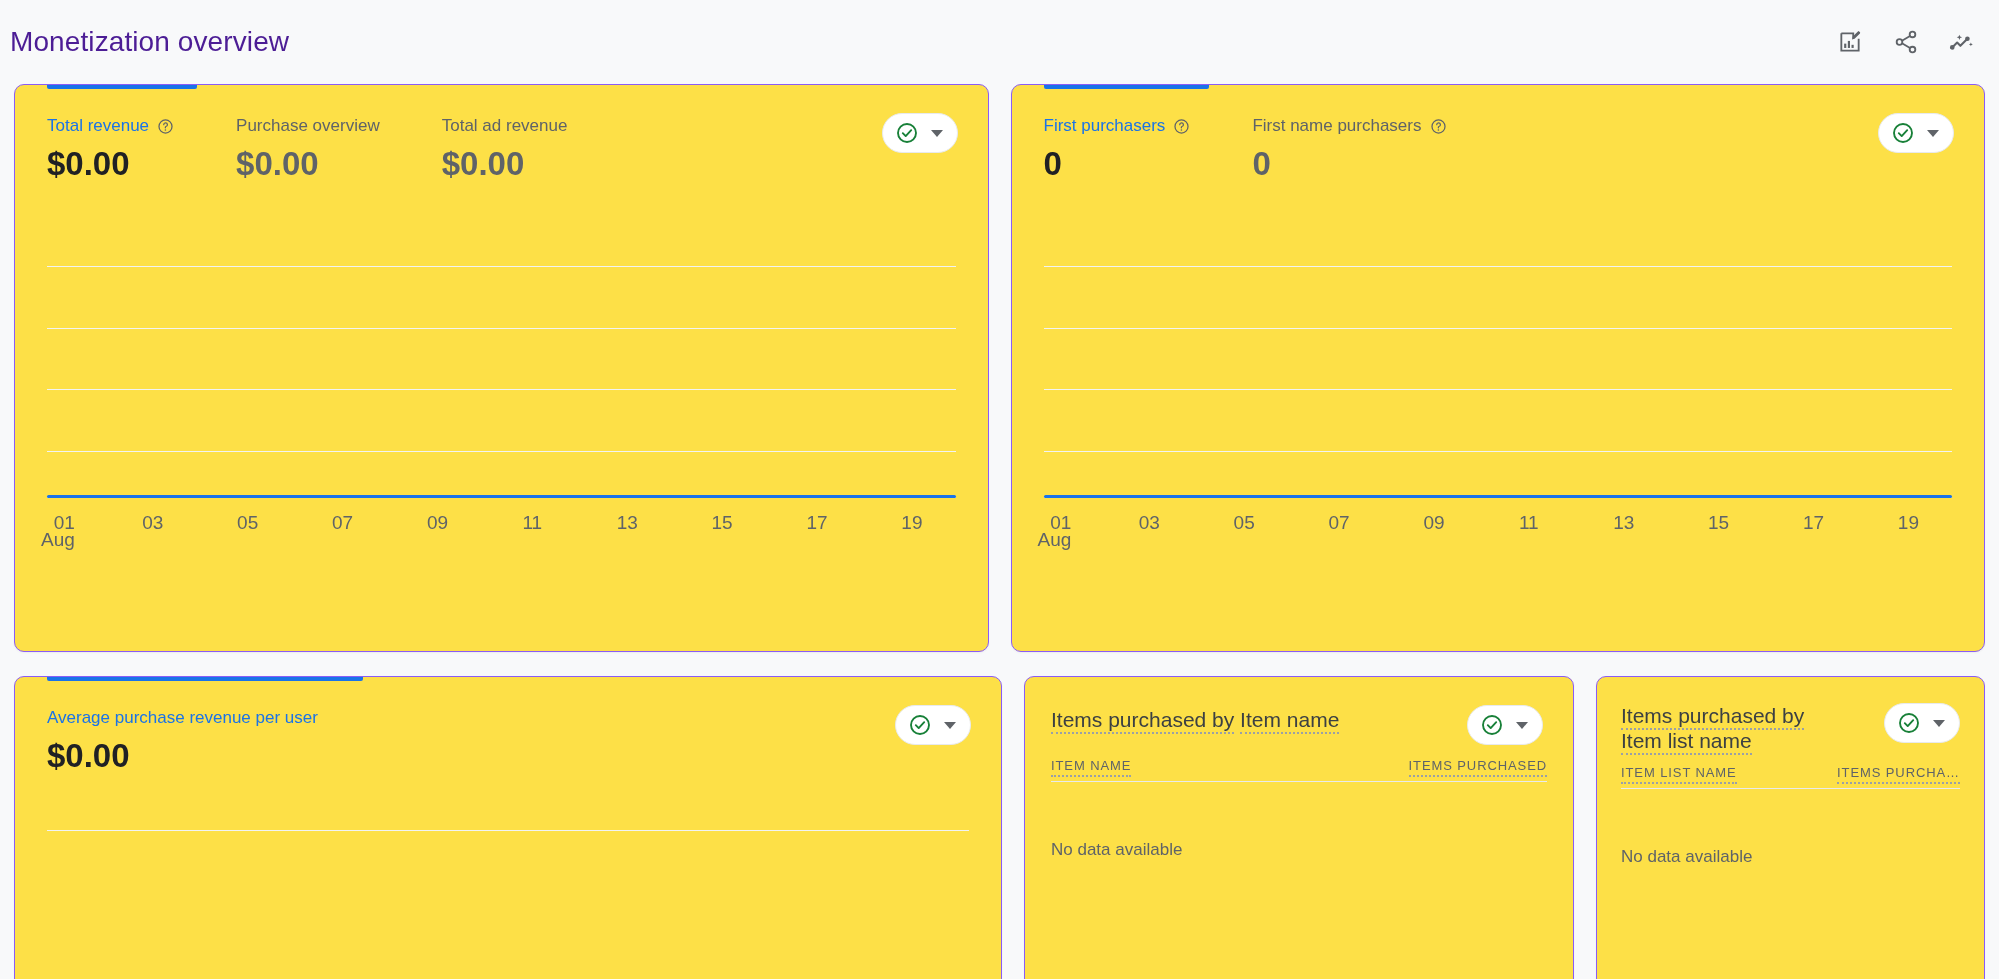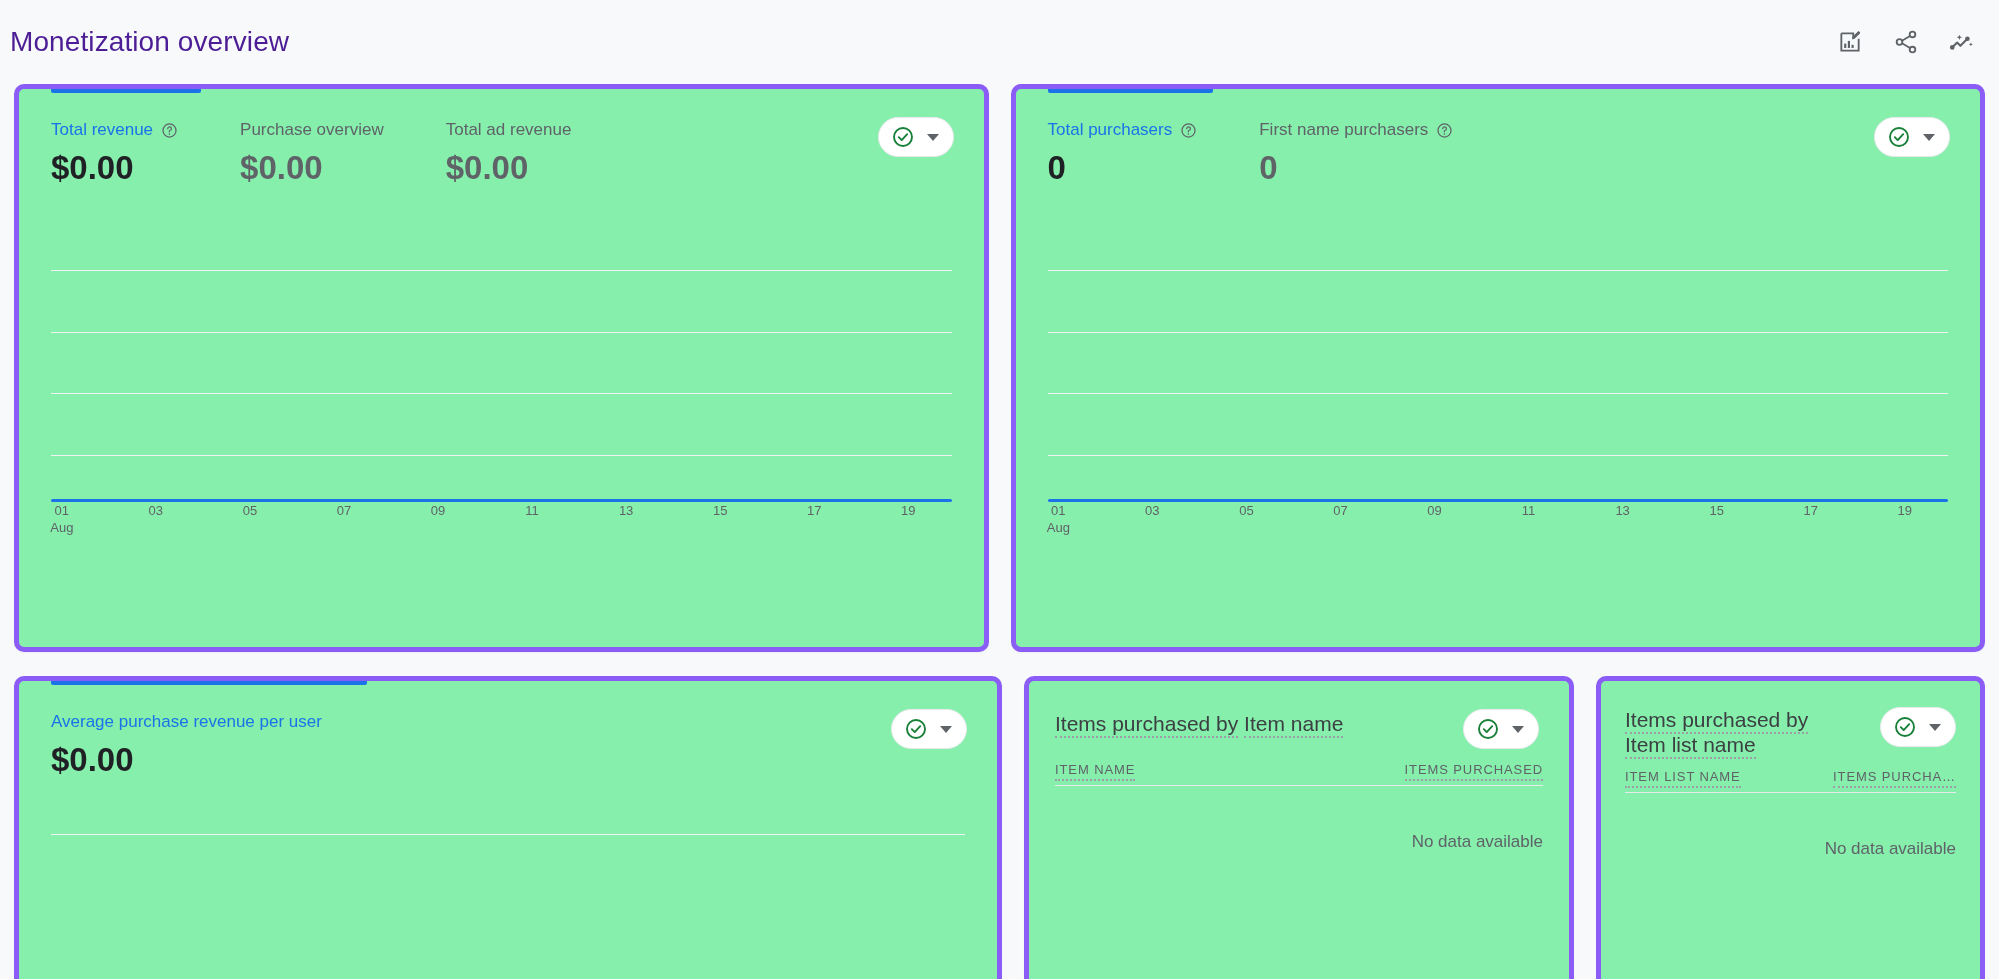--- a/index.html
+++ b/index.html
@@ -52,22 +52,22 @@
     padding: 0 14px;
   }
   .row {
     display: flex;
     gap: 22px;
   }
   .row-1 { height: 568px; }
   .row-2 { height: 327px; margin-top: 24px; }
 
   .card {
-    background: #86efac;
-    border: 5px solid #8b5cf6;
+    background: #fde047;
+    border: 1px solid #8b5cf6;
     border-radius: 10px;
     position: relative;
     overflow: hidden;
     box-shadow: 0 1px 2px rgba(60,64,67,.06);
   }
   .card-l { flex: 1 1 0; }
   .card-r { flex: 1 1 0; }
 
   .row-2 .card.wide   { flex: 0 0 988px; }
   .row-2 .card.mid    { flex: 0 0 550px; }
@@ -175,26 +175,26 @@
     border-radius: 2px;
   }
   .xaxis {
     position: absolute;
     left: 0; right: 0;
     bottom: 0;
     height: 36px;
   }
   .xtick {
     position: absolute;
-    top: 0;
+    top: 16px;
     transform: translateX(-50%);
-    font-size: 13px;
+    font-size: 19px;
     line-height: 17px;
     color: #5f6368;
-    text-align: center;
+    text-align: right;
     white-space: nowrap;
   }
   .xtick .sub { display: block; }
 
   
   .tbl-title {
     font-size: 21px;
     line-height: 25px;
     color: #3c4043;
     max-width: 330px;
@@ -216,24 +216,24 @@
     font-size: 13px;
     letter-spacing: .9px;
     color: #5f6368;
     border-bottom: 2px dotted #9aa0a6;
     padding-bottom: 2px;
     white-space: nowrap;
     cursor: pointer;
   }
   .th.num { text-align: center; overflow: hidden; text-overflow: ellipsis; max-width: 190px; }
   .no-data {
-    text-align: right;
+    text-align: left;
     font-size: 17px;
     color: #5f6368;
-    margin-top: 46px;
+    margin-top: 58px;
   }
   .narrow .tbl-title { max-width: 210px; }
   .narrow .status-pill { top: 26px; right: 24px; }
   .narrow .card-inner { padding: 26px 24px 0 24px; }
   .mid .card-inner { padding: 30px 26px 0 26px; }
 </style>
 </head>
 <body>
 
 <div class="page-header">
@@ -343,21 +343,21 @@
       </div>
     </div>
 
     <div class="card card-r">
       <div class="tab-indicator" style="width:165px"></div>
       <div class="card-inner">
         <div class="metric-row">
 
           <div class="metric active">
             <div class="metric-label">
-              <span>Total purchasers</span>
+              <span>First purchasers</span>
               <span class="help-icon">
                 <svg width="17" height="17" viewBox="0 0 24 24" fill="none" stroke="currentColor" stroke-width="1.8">
                   <circle cx="12" cy="12" r="9.2"></circle>
                   <path d="M9.5 9.4a2.6 2.6 0 1 1 3.2 2.6c-.6.2-.9.7-.9 1.4v.5" stroke-linecap="round"></path>
                   <circle cx="11.85" cy="17" r="1.15" fill="currentColor" stroke="none"></circle>
                 </svg>
               </span>
             </div>
             <div class="metric-value">0</div>
           </div>

